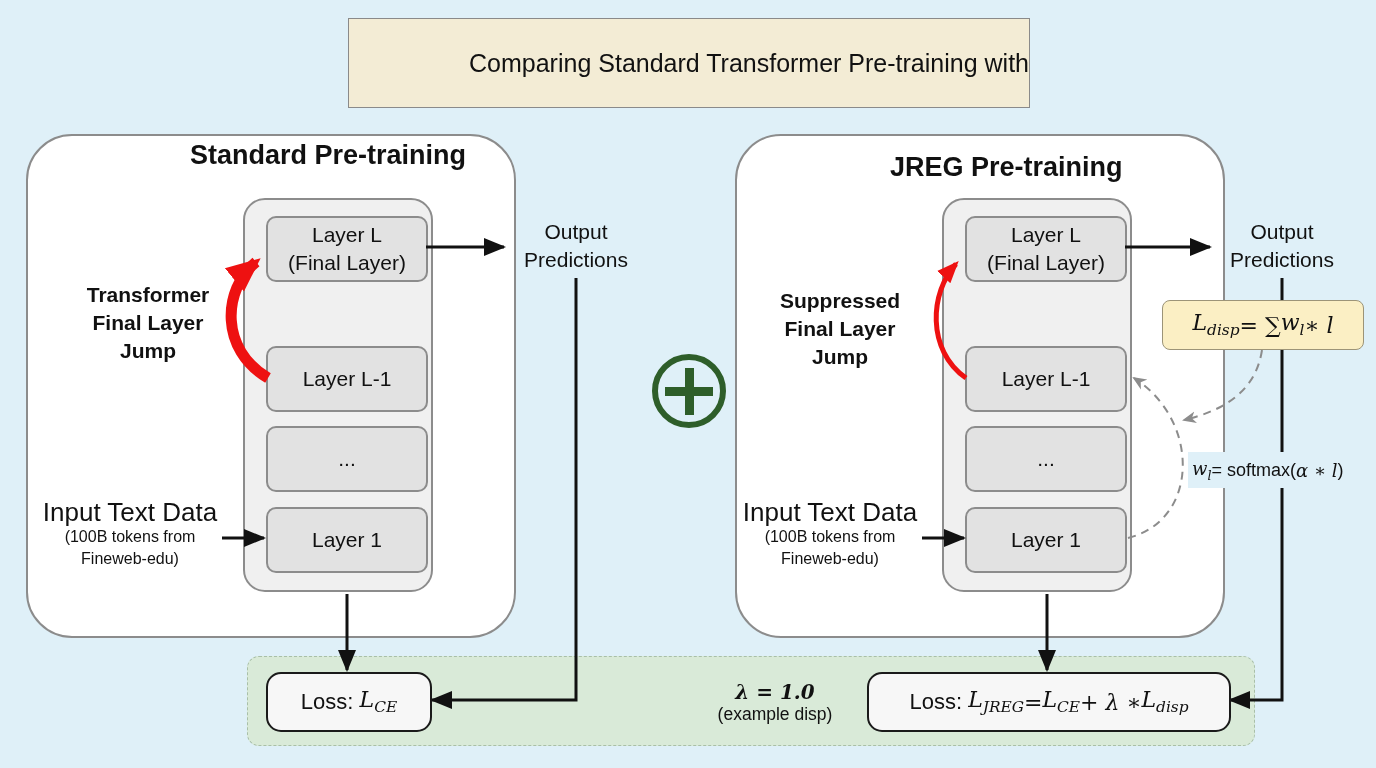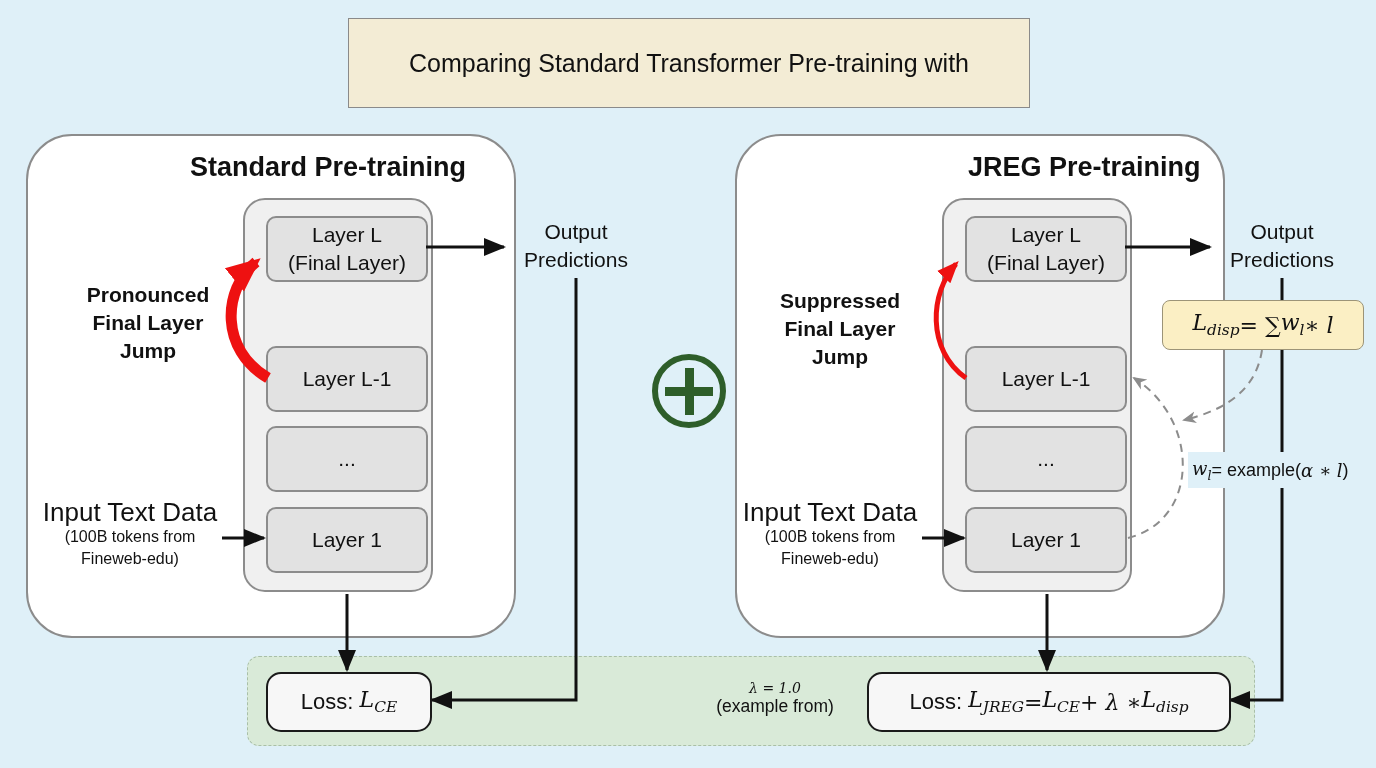--- a/index.html
+++ b/index.html
@@ -6,21 +6,21 @@
   body {
     width: 1376px; height: 768px; position: relative; overflow: hidden;
     background: #dff0f8;
     font-family: "Liberation Sans", sans-serif;
     color: #111;
   }
   .abs { position: absolute; }
   .title-box {
     left: 348px; top: 18px; width: 680px; height: 88px;
     background: #f3ecd5; border: 1.5px solid #8a8a8a;
-    display: flex; flex-direction: column; align-items: center; justify-content: center;
+    display: flex; flex-direction: column; align-items: flex-end; justify-content: center;
     font-size: 25px; line-height: 33px; text-align: center;
   }
   .panel {
     background: #ffffff; border: 2px solid #8c8c8c; border-radius: 46px;
   }
   .panel-title { font-weight: bold; font-size: 27px; }
   .stack {
     background: #f0f0f0; border: 2px solid #8c8c8c; border-radius: 22px;
   }
   .layer {
@@ -65,52 +65,52 @@
 </head>
 <body>
 
 <div class="abs title-box">
   <div>Comparing Standard Transformer Pre-training with</div>
 </div>
 
 <div class="abs loss-region"></div>
 
 <div class="abs panel" style="left:26px; top:134px; width:486px; height:500px;"></div>
-<div class="abs panel-title" style="left:190px; top:152px;">Standard Pre-training</div>
+<div class="abs panel-title" style="left:190px; top:140px;">Standard Pre-training</div>
 <div class="abs stack" style="left:243px; top:198px; width:186px; height:390px;"></div>
 <div class="abs layer" style="left:266px; top:216px; width:158px; height:62px;">
   <span>Layer L</span>
   <span>(Final Layer)</span>
 </div>
 <div class="abs layer" style="left:266px; top:346px; width:158px; height:62px;">
   <span>Layer L-1</span>
 </div>
 <div class="abs layer" style="left:266px; top:426px; width:158px; height:62px;">
   <span>...</span>
 </div>
 <div class="abs layer" style="left:266px; top:507px; width:158px; height:62px;">
   <span>Layer 1</span>
 </div>
 <div class="abs jump-label" style="left:48px; top:281px; width:200px;">
-  <div>Pronounced</div>
+  <div>Transformer</div>
   <div>Final Layer</div>
   <div>Jump</div>
 </div>
 <div class="abs side-text" style="left:508px; top:218px; width:136px;">
   <div>Output</div>
   <div>Predictions</div>
 </div>
 <div class="abs side-text" style="left:32px; top:498px; width:196px;">
   <div class="input-title">Input Text Data</div>
   <div class="input-sub">(100B tokens from</div>
   <div class="input-sub">Fineweb-edu)</div>
 </div>
 
 <div class="abs panel" style="left:735px; top:134px; width:486px; height:500px;"></div>
-<div class="abs panel-title" style="left:968px; top:152px;">JREG Pre-training</div>
+<div class="abs panel-title" style="left:890px; top:152px;">JREG Pre-training</div>
 <div class="abs stack" style="left:942px; top:198px; width:186px; height:390px;"></div>
 <div class="abs layer" style="left:965px; top:216px; width:158px; height:62px;">
   <span>Layer L</span>
   <span>(Final Layer)</span>
 </div>
 <div class="abs layer" style="left:965px; top:346px; width:158px; height:62px;">
   <span>Layer L-1</span>
 </div>
 <div class="abs layer" style="left:965px; top:426px; width:158px; height:62px;">
   <span>...</span>
@@ -184,35 +184,35 @@
 
 <div class="abs formula-box">
   <span class="math"><span>L</span><sub>disp</sub></span>
   <span class="math" style="font-style:normal;"> = ∑ </span>
   <span class="math"><span>w</span><sub>l</sub></span>
   <span class="math"> ∗ l</span>
 </div>
 
 <div class="abs softmax-label">
   <span class="math"><span>w</span><sub>l</sub></span>
-  <span> = example(</span>
+  <span> = softmax(</span>
   <span class="math">α ∗ l</span>
   <span>)</span>
 </div>
 
 <div class="abs loss-box" style="left:266px; top:672px; width:162px; height:56px;">
   <span>Loss: </span>&nbsp;
   <span class="math"><span>L</span><sub>CE</sub></span>
 </div>
 
 <div class="abs loss-box" style="left:867px; top:672px; width:360px; height:56px;">
   <span>Loss: </span>&nbsp;
   <span class="math"><span>L</span><sub>JREG</sub></span>
   <span class="math" style="font-style:normal;"> = </span>
   <span class="math"><span>L</span><sub>CE</sub></span>
   <span class="math"> + λ ∗ </span>
   <span class="math"><span>L</span><sub>disp</sub></span>
 </div>
 
 <div class="abs lambda-label">
-  <div class="math" style="font-size:14px;">λ = 1.0</div>
-  <div style="font-size:17.5px;">(example from)</div>
+  <div class="math" style="font-size:20px;font-weight:bold;">λ = 1.0</div>
+  <div style="font-size:17.5px;">(example disp)</div>
 </div>
 
 </body></html>

